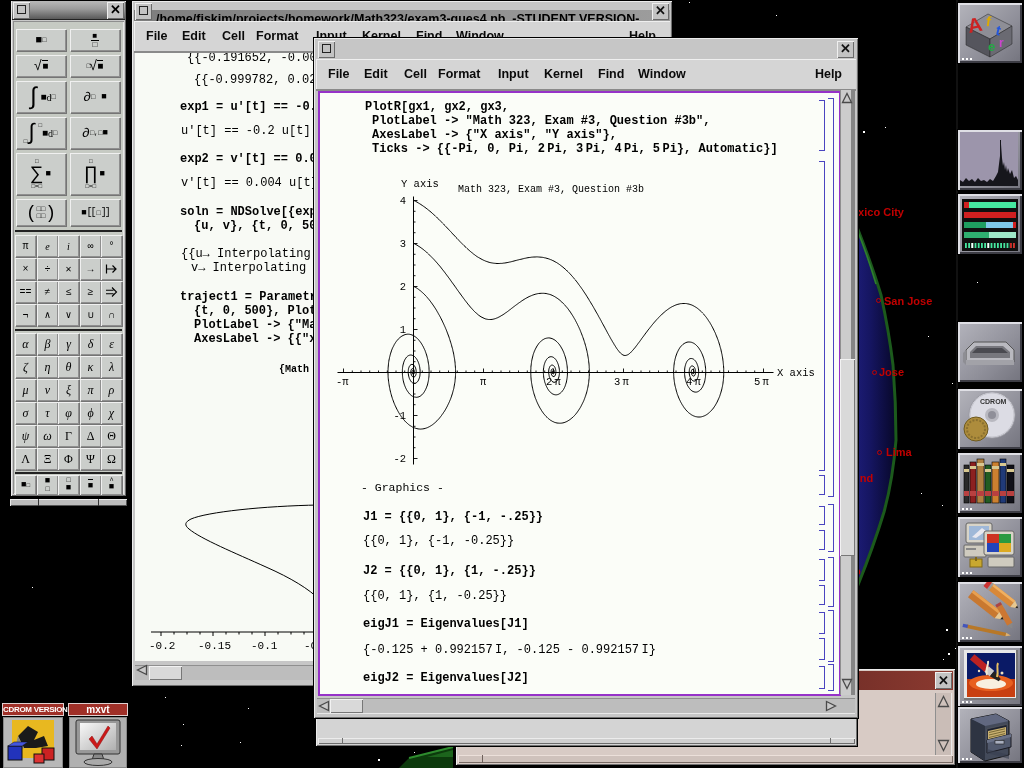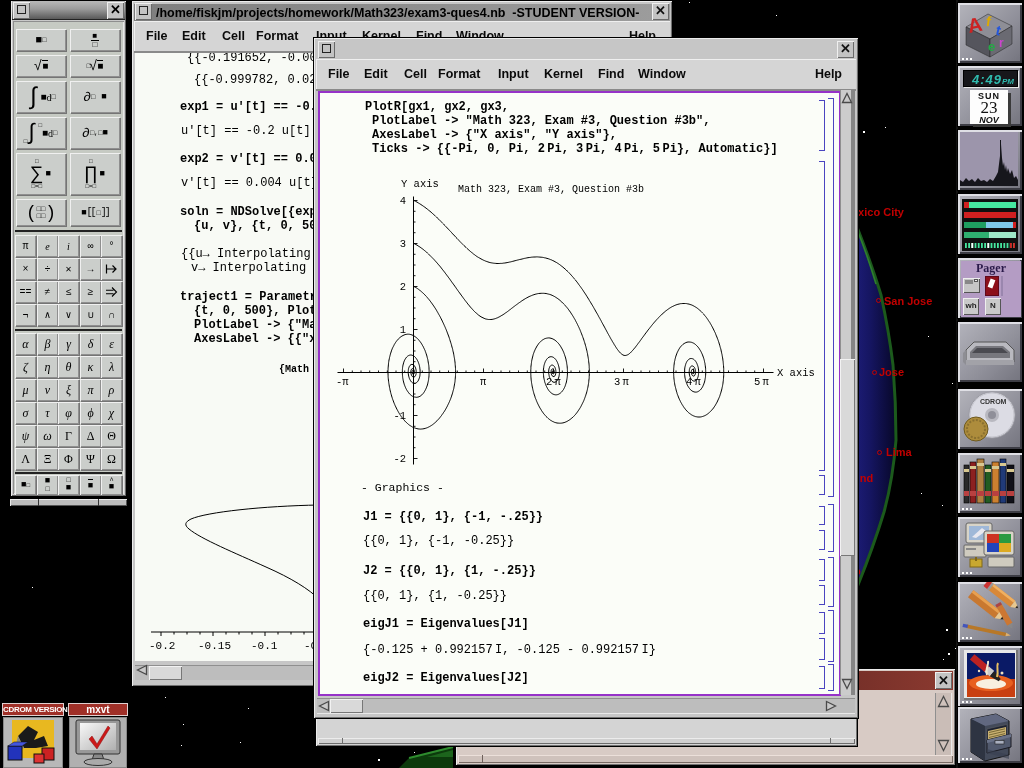--- a/index.html
+++ b/index.html
@@ -219,21 +219,21 @@
  <div class="abs" style="left:26px;bottom:2px;width:1px;height:8px;background:#6d605a"></div>
 </div>
 
 <div class="win" style="left:315px;top:700px;width:543px;height:47px;background:#d4d4d4">
  <div class="abs" style="left:2px;bottom:2px;height:6px;right:2px;background:#d0d0d0;box-shadow:inset 1px 1px 0 #ececec,inset -1px -1px 0 #6d6d6d"></div>
  <div class="abs" style="left:26px;bottom:2px;width:1px;height:6px;background:#6d6d6d"></div>
  <div class="abs" style="right:26px;bottom:2px;width:1px;height:6px;background:#6d6d6d"></div>
 </div>
 
 <div class="win" style="left:131px;top:0px;width:542px;height:687px">
-<div class="tbar" style="top:3px;background:linear-gradient(90deg,#7e7e7e,#9d9d9d);color:#000"><span style="margin-left:22px">/home/fiskjm/projects/homework/Math323/exam3-ques4.nb&nbsp;&nbsp;-STUDENT VERSION-</span></div>
+<div class="tbar" style="top:9px;background:linear-gradient(90deg,#7e7e7e,#9d9d9d);color:#000"><span style="margin-left:22px">/home/fiskjm/projects/homework/Math323/exam3-ques4.nb&nbsp;&nbsp;-STUDENT VERSION-</span></div>
 <div class="tbtn" style="left:3px;top:2px">
       <div style="width:9px;height:9px;border:1.5px solid #222;margin:2.5px auto 0"></div>
     </div>
 <div class="tbtn" style="right:3px;top:2px;font-size:13px;line-height:16px">✕</div>
 <div class="menubar" style="top:20px;height:32px">
       <span style="left:12px">File</span>
       <span style="left:48px">Edit</span>
       <span style="left:88px">Cell</span>
       <span style="left:122px">Format</span>
       <span style="left:182px">Input</span>
@@ -687,31 +687,20 @@
 <div class="abs" style="left:1px;top:2px;width:66px;height:62px;background:linear-gradient(135deg,#b4b4bc,#8f8f99 60%,#73737d);box-shadow:inset 2px 2px 0 #dfdfe5,inset -2px -2px 0 #3c3c44;border:1px solid #000"><svg width="62" height="58" viewBox="0 0 62 58">
 <polygon points="8,24 30,11 54,23 32,36" fill="#8e8e96" stroke="#222" stroke-width="0.5"></polygon>
 <polygon points="8,24 32,36 32,54 8,42" fill="#55555d" stroke="#222" stroke-width="0.5"></polygon>
 <polygon points="54,23 32,36 32,54 54,41" fill="#6a6a72" stroke="#222" stroke-width="0.5"></polygon>
 <text x="10" y="29" font-size="20" font-weight="bold" fill="#cc2222" transform="rotate(-10 16 24)">A</text>
 <text x="28" y="23" font-size="14" font-weight="bold" fill="#ddaa00" transform="rotate(8 30 19)">f</text>
 <text x="38" y="32" font-size="14" font-weight="bold" fill="#2255dd" transform="rotate(14 40 28)">t</text>
 <text x="30" y="48" font-size="13" font-weight="bold" fill="#22aa44">e</text>
 <text x="41" y="44" font-size="12" font-weight="bold" fill="#cc44cc">r</text>
 </svg><span class="abs" style="left:4px;bottom:3px;width:12px;height:2px;background:repeating-linear-gradient(90deg,#fff 0 2px,transparent 2px 4px)"></span></div>
-<div class="abs" style="left:1px;top:65px;width:66px;height:62px;background:linear-gradient(135deg,#b4b4bc,#8f8f99 60%,#73737d);box-shadow:inset 2px 2px 0 #dfdfe5,inset -2px -2px 0 #3c3c44;border:1px solid #000">
-      <div class="abs" style="left:5px;top:4px;width:55px;height:17px;background:#17171a;border:1px solid #000;box-shadow:1px 1px 0 #e8e8e8">
-<span class="abs" style="left:8px;top:1px;font-family:'Liberation Sans',sans-serif;font-style:italic;font-weight:bold;font-size:13px;color:#2fbbae;letter-spacing:1px">4:49</span>
-<span class="abs" style="right:3px;top:6px;font-style:italic;font-weight:bold;font-size:8px;color:#2fbbae">PM</span>
-      </div>
-<div class="abs" style="left:12px;top:24px;width:38px;height:34px;background:#fdfdfd;box-shadow:3px 3px 0 #3a3a3a;color:#111;text-align:center">
-<div style="font-size:9px;font-weight:bold;letter-spacing:1px;margin-top:1px">SUN</div>
-<div style="font-size:17px;font-family:'Liberation Serif',serif;line-height:14px">23</div>
-<div style="font-size:9px;font-weight:bold;font-style:italic">NOV</div>
-      </div>
-    </div>
 <div class="abs" style="left:1px;top:129px;width:66px;height:62px;background:linear-gradient(135deg,#b4b4bc,#8f8f99 60%,#73737d);box-shadow:inset 2px 2px 0 #dfdfe5,inset -2px -2px 0 #3c3c44;border:1px solid #000">
       <svg width="58" height="54" viewBox="0 0 58 54" style="position:absolute;left:2px;top:2px">
 <rect x="0" y="0" width="58" height="54" fill="#9c95ab"></rect>
 <path d="M0,54 L0,48 L3,50 L6,46 L9,49 L12,47 L15,50 L18,46 L21,49 L24,48 L27,50 L30,47 L33,49 L36,44 L38,40 L40,24 L41,12 L42,26 L43,34 L44,30 L45,38 L46,33 L47,40 L48,36 L50,42 L52,38 L54,46 L56,44 L58,48 L58,54 Z" fill="#16161c"></path>
 <line x1="40.5" y1="8" x2="40.5" y2="54" stroke="#16161c" stroke-width="1"></line>
 </svg>
     </div>
 <div class="abs" style="left:1px;top:193px;width:66px;height:62px;background:linear-gradient(135deg,#b4b4bc,#8f8f99 60%,#73737d);box-shadow:inset 2px 2px 0 #dfdfe5,inset -2px -2px 0 #3c3c44;border:1px solid #000">
       <svg width="56" height="52" viewBox="0 0 56 52" style="position:absolute;left:4px;top:5px">
 <rect x="0" y="0" width="56" height="52" fill="#101010"></rect>
@@ -739,33 +728,20 @@
           <rect x="41.400000000000006" y="44" width="1.8" height="5"></rect>
           <rect x="44.6" y="44" width="1.8" height="5"></rect>
           <rect x="47.800000000000004" y="44" width="1.8" height="5"></rect>
           <rect x="51.0" y="44" width="1.8" height="5"></rect>
         </g>
 <rect x="9.4" y="44" width="1.8" height="5" fill="#fff"></rect>
         <rect x="25.4" y="44" width="1.8" height="5" fill="#fff"></rect>
 <rect x="48" y="44" width="1.8" height="5" fill="#d02020"></rect>
         <rect x="51.2" y="44" width="1.8" height="5" fill="#d02020"></rect>
 </svg>
-    </div>
-<div class="abs" style="left:1px;top:257px;width:66px;height:62px;background:linear-gradient(135deg,#b4b4bc,#8f8f99 60%,#73737d);box-shadow:inset 2px 2px 0 #dfdfe5,inset -2px -2px 0 #3c3c44;border:1px solid #000">
-      <div class="abs" style="left:3px;top:3px;width:60px;height:56px;background:#b49cc4">
-<div style="text-align:center;font-size:12px;font-weight:bold;color:#2a1a4a;font-family:'Liberation Serif',serif">Pager</div>
-<div class="abs" style="left:2px;top:17px;width:17px;height:15px;background:#c6c6c6;box-shadow:inset 1px 1px 0 #eee,inset -1px -1px 0 #555"></div>
-<div class="abs" style="left:4px;top:19px;width:8px;height:4px;background:#888"></div>
-<div class="abs" style="left:13px;top:18px;width:4px;height:3px;background:#eee;border:0.5px solid #555"></div>
-<div class="abs" style="left:24px;top:15px;width:14px;height:20px;background:#8c0f1a;border:1px solid #60081a"></div>
-<div class="abs" style="left:28px;top:18px;width:5px;height:9px;background:#fff;transform:rotate(20deg)"></div>
-<div class="abs" style="left:40px;top:15px;width:2px;height:20px;background:#9a86ae"></div>
-<div class="abs" style="left:2px;top:37px;width:16px;height:17px;background:#c9c9c9;box-shadow:inset 1px 1px 0 #eee,inset -1px -1px 0 #555;font-size:8px;font-weight:bold;color:#222;text-align:center;line-height:16px">wh</div>
-<div class="abs" style="left:24px;top:37px;width:16px;height:17px;background:#c9c9c9;box-shadow:inset 1px 1px 0 #eee,inset -1px -1px 0 #555;font-size:8px;font-weight:bold;color:#222;text-align:center;line-height:16px">N</div>
-</div>
     </div>
 <div class="abs" style="left:1px;top:321px;width:66px;height:62px;background:linear-gradient(135deg,#b4b4bc,#8f8f99 60%,#73737d);box-shadow:inset 2px 2px 0 #dfdfe5,inset -2px -2px 0 #3c3c44;border:1px solid #000"><svg width="62" height="58" viewBox="0 0 62 58">
 <polygon points="8,28 16,20 48,20 56,28 56,40 8,40" fill="#b9b9bf" stroke="#555" stroke-width="1"></polygon>
 <polygon points="12,30 18,24 45,24 52,30 52,36 12,36" fill="#77777d"></polygon>
 <polygon points="14,31 19,26 44,26 50,31" fill="#4a4a50"></polygon>
 <rect x="8" y="38" width="48" height="5" fill="#a2a2a8"></rect>
 <polygon points="8,28 8,43 5,40 5,31" fill="#8e8e94"></polygon>
 </svg></div>
 <div class="abs" style="left:1px;top:388px;width:66px;height:62px;background:linear-gradient(135deg,#b4b4bc,#8f8f99 60%,#73737d);box-shadow:inset 2px 2px 0 #dfdfe5,inset -2px -2px 0 #3c3c44;border:1px solid #000"><svg width="62" height="58" viewBox="0 0 62 58">
 <circle cx="34" cy="26" r="23" fill="#dcdce4" stroke="#9a9aa2"></circle>

